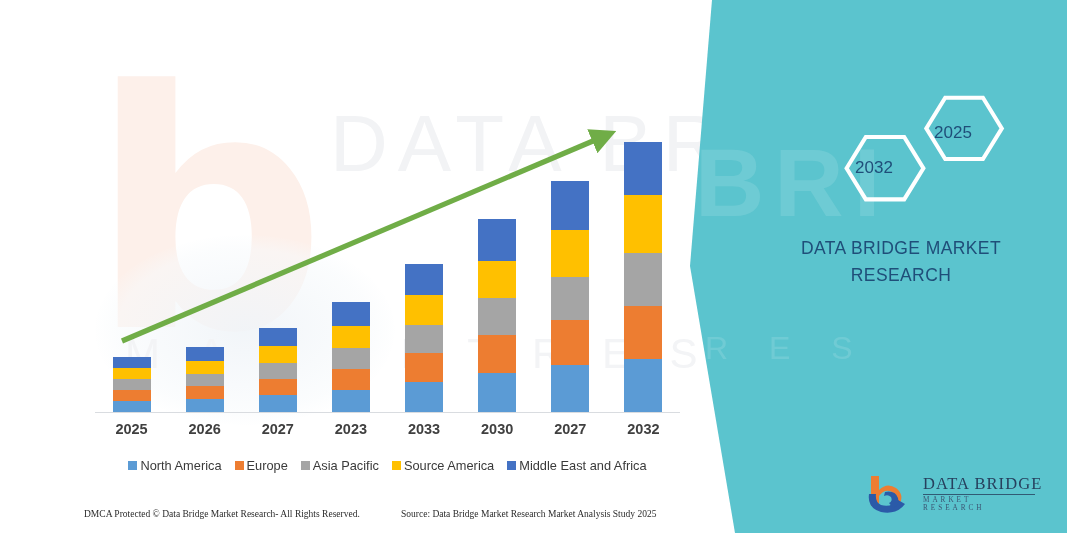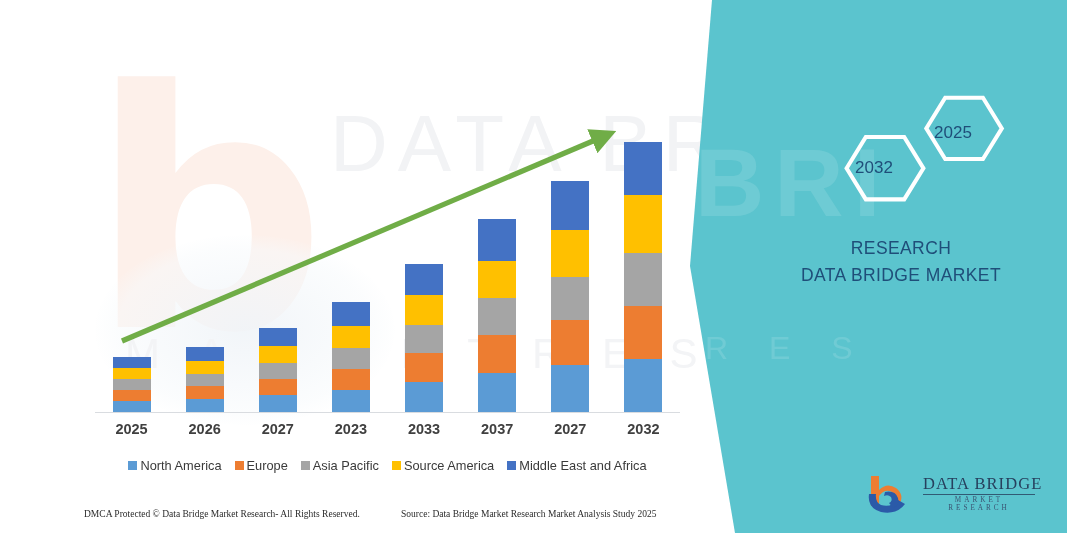--- a/index.html
+++ b/index.html
@@ -154,21 +154,21 @@
   .logo{position:absolute;left:865px;top:470px;width:175px;height:48px;}
   .logo-mark{position:absolute;left:0;top:2px;width:52px;height:44px;}
   .logo-txt{position:absolute;left:58px;top:4px;width:120px;}
   .logo-main{
     font-size:16.5px;color:#27405e;letter-spacing:1.1px;
     font-family:"Liberation Serif", serif;line-height:19px;
   }
   .logo-rule{width:112px;height:1px;background:#27405e;margin:1px 0 1px 0;opacity:.8;}
   .logo-sub{
     font-size:7.2px;color:#3b5573;letter-spacing:3px;
-    font-family:"Liberation Serif", serif;text-align:center;width:112px;
+    font-family:"Liberation Serif", serif;text-align:left;width:112px;
   }
 </style>
 </head>
 <body>
 
 <div id="infographic">
 
   <div class="wm-layer">
     <div class="wm-b">b</div>
     <div class="wm-swoosh"></div>
@@ -262,21 +262,21 @@
     </defs>
     <line id="trendline" x1="27" y1="221" x2="505" y2="18" stroke="#70AD47" stroke-width="5.2" marker-end="url(#arrowhead)"></line>
   </svg>
 
   <div class="xlabels" id="xlabels">
       <div class="xl">2025</div>
       <div class="xl">2026</div>
       <div class="xl">2027</div>
       <div class="xl">2023</div>
       <div class="xl">2033</div>
-      <div class="xl">2037</div>
+      <div class="xl">2030</div>
       <div class="xl">2027</div>
       <div class="xl">2032</div>
     </div>
 
   <div class="legend" id="legend">
       <div class="lg-item">
         <span class="lg-sw" style="background: rgb(91, 155, 213);"></span>
         <span>North America</span>
       </div>
       <div class="lg-item">
@@ -314,22 +314,22 @@
 
         <polygon points="196,32 212,6 244,6 260,32 244,58 212,58" transform="translate(-14,0) scale(1.18) translate(-22,-2)" fill="none" stroke="#ffffff" stroke-width="3.4"></polygon>
 
         <polygon points="118,72 134,46 166,46 182,72 166,98 134,98" transform="translate(-6,-4) scale(1.2) translate(-20,-6)" fill="none" stroke="#ffffff" stroke-width="3.4"></polygon>
       </svg>
       <div class="hex-label" style="left:183px;top:30px;">2025</div>
       <div class="hex-label" style="left:104px;top:65px;">2032</div>
     </div>
 
     <div class="brand-text">
+      <div>DATA BRIDGE MARKET</div>
       <div>RESEARCH</div>
-      <div>DATA BRIDGE MARKET</div>
     </div>
   </div>
 
   <div class="logo">
     <svg class="logo-mark" viewBox="0 0 52 44">
       <path d="M6 4 L14 4 L14 18 Q22 10 31 16 Q40 23 34 33 L26 33 Q33 25 27 20 Q20 16 14 24 L14 34 L6 34 Z" fill="#ED7D31"></path>
       <path d="M4 22 Q2 36 16 40 Q32 43 40 32 L33 28 Q26 36 16 33 Q10 30 11 22 Z" fill="#2B5AA8"></path>
       <path d="M20 20 Q30 18 33 26 Q35 33 28 36 L24 31 Q28 29 26 25 Q23 22 19 24 Z" fill="#2B5AA8"></path>
     </svg>
     <div class="logo-txt">

